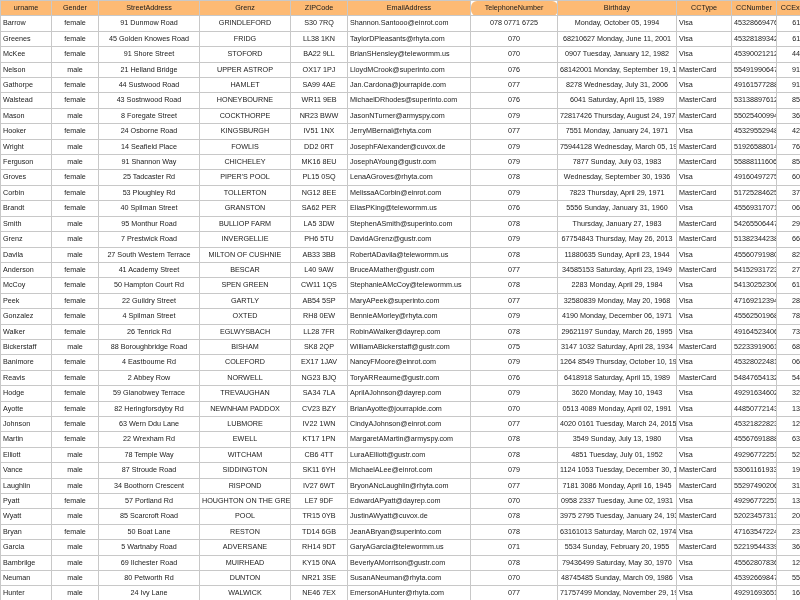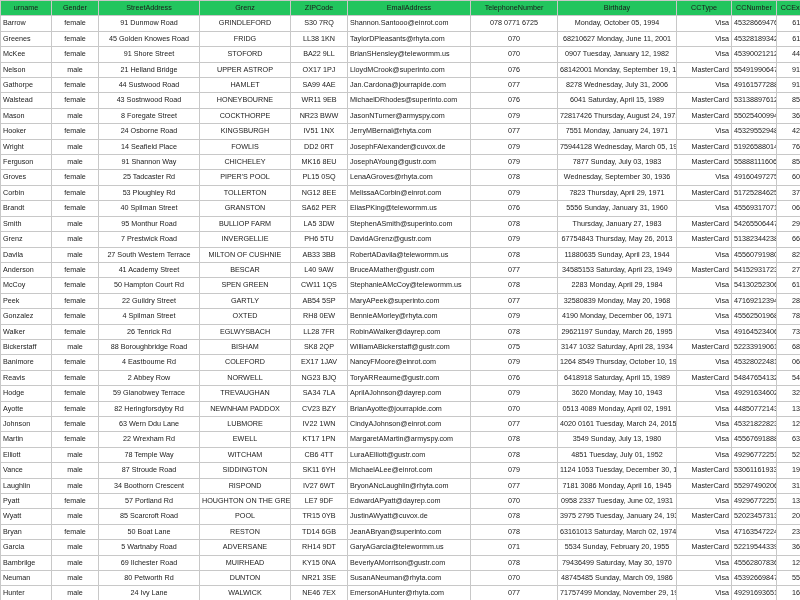--- a/index.html
+++ b/index.html
@@ -32,32 +32,32 @@
     height: 14.4px;
     line-height: 14.4px;
     overflow: hidden;
     white-space: nowrap;
     font-size: 7.2px;
     font-weight: normal;
   }
   table.grid th {
     text-align: center;
     font-weight: normal;
-    background: #22c55e;
+    background: #fdba74;
   }
   
   .c-surname  { width: 46px;  text-align: left; }
   .c-gender   { width: 42px;  text-align: center; }
   .c-street   { width: 96px;  text-align: center; }
   .c-city     { width: 86px;  text-align: center; }
   .c-zip      { width: 52px;  text-align: center; }
   .c-email    { width: 118px; }
-  .c-tel      { width: 82px;  text-align: center; }
+  .c-tel      { width: 82px;  text-align: center; border-radius: 6px; }
   .c-bday     { width: 114px; text-align: center; }
-  .c-cctype   { width: 50px;  text-align: right; }
+  .c-cctype   { width: 50px;  text-align: left; }
   .c-ccnum    { width: 40px;  text-align: center; }
   .c-ccexp    { width: 38px;  text-align: center; }
 </style>
 </head>
 <body>
 
 <div id="sheet">
   <table class="grid">
     <thead>
       <tr id="hdr-row">

